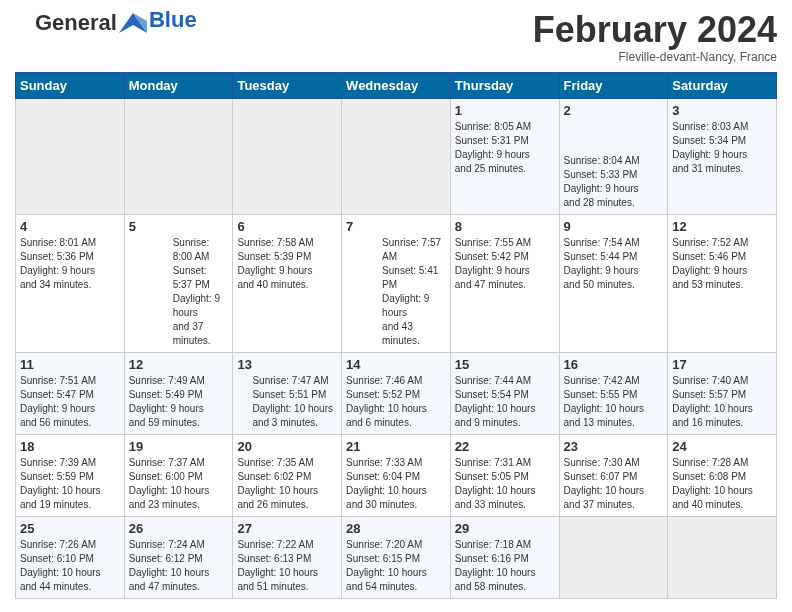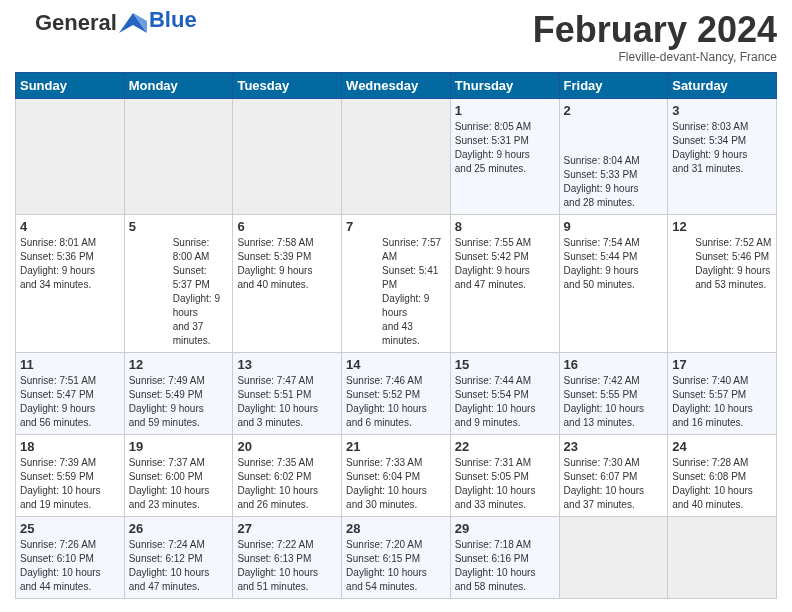--- a/index.html
+++ b/index.html
@@ -179,21 +179,21 @@
         </td>
         <td>
           <span class="day-num">9</span>
           <div class="cell-content" style="white-space: pre-line;">Sunrise: 7:54 AM
 Sunset: 5:44 PM
 Daylight: 9 hours
 and 50 minutes.</div>
         </td>
         <td>
           <span class="day-num">12</span>
-          <div class="cell-content" style="white-space: pre-line; margin-left: 23px;">Sunrise: 7:52 AM
+          <div class="cell-content" style="white-space: pre-line;">Sunrise: 7:52 AM
 Sunset: 5:46 PM
 Daylight: 9 hours
 and 53 minutes.</div>
         </td>
       </tr>
       <tr>
         <td>
           <span class="day-num">11</span>
           <div class="cell-content" style="white-space: pre-line;">Sunrise: 7:51 AM
 Sunset: 5:47 PM
@@ -202,21 +202,21 @@
         </td>
         <td>
           <span class="day-num">12</span>
           <div class="cell-content" style="white-space: pre-line;">Sunrise: 7:49 AM
 Sunset: 5:49 PM
 Daylight: 9 hours
 and 59 minutes.</div>
         </td>
         <td>
           <span class="day-num">13</span>
-          <div class="cell-content" style="white-space: pre-line;">Sunrise: 7:47 AM
+          <div class="cell-content" style="white-space: pre-line; margin-left: 15px;">Sunrise: 7:47 AM
 Sunset: 5:51 PM
 Daylight: 10 hours
 and 3 minutes.</div>
         </td>
         <td>
           <span class="day-num">14</span>
           <div class="cell-content" style="white-space: pre-line;">Sunrise: 7:46 AM
 Sunset: 5:52 PM
 Daylight: 10 hours
 and 6 minutes.</div>

